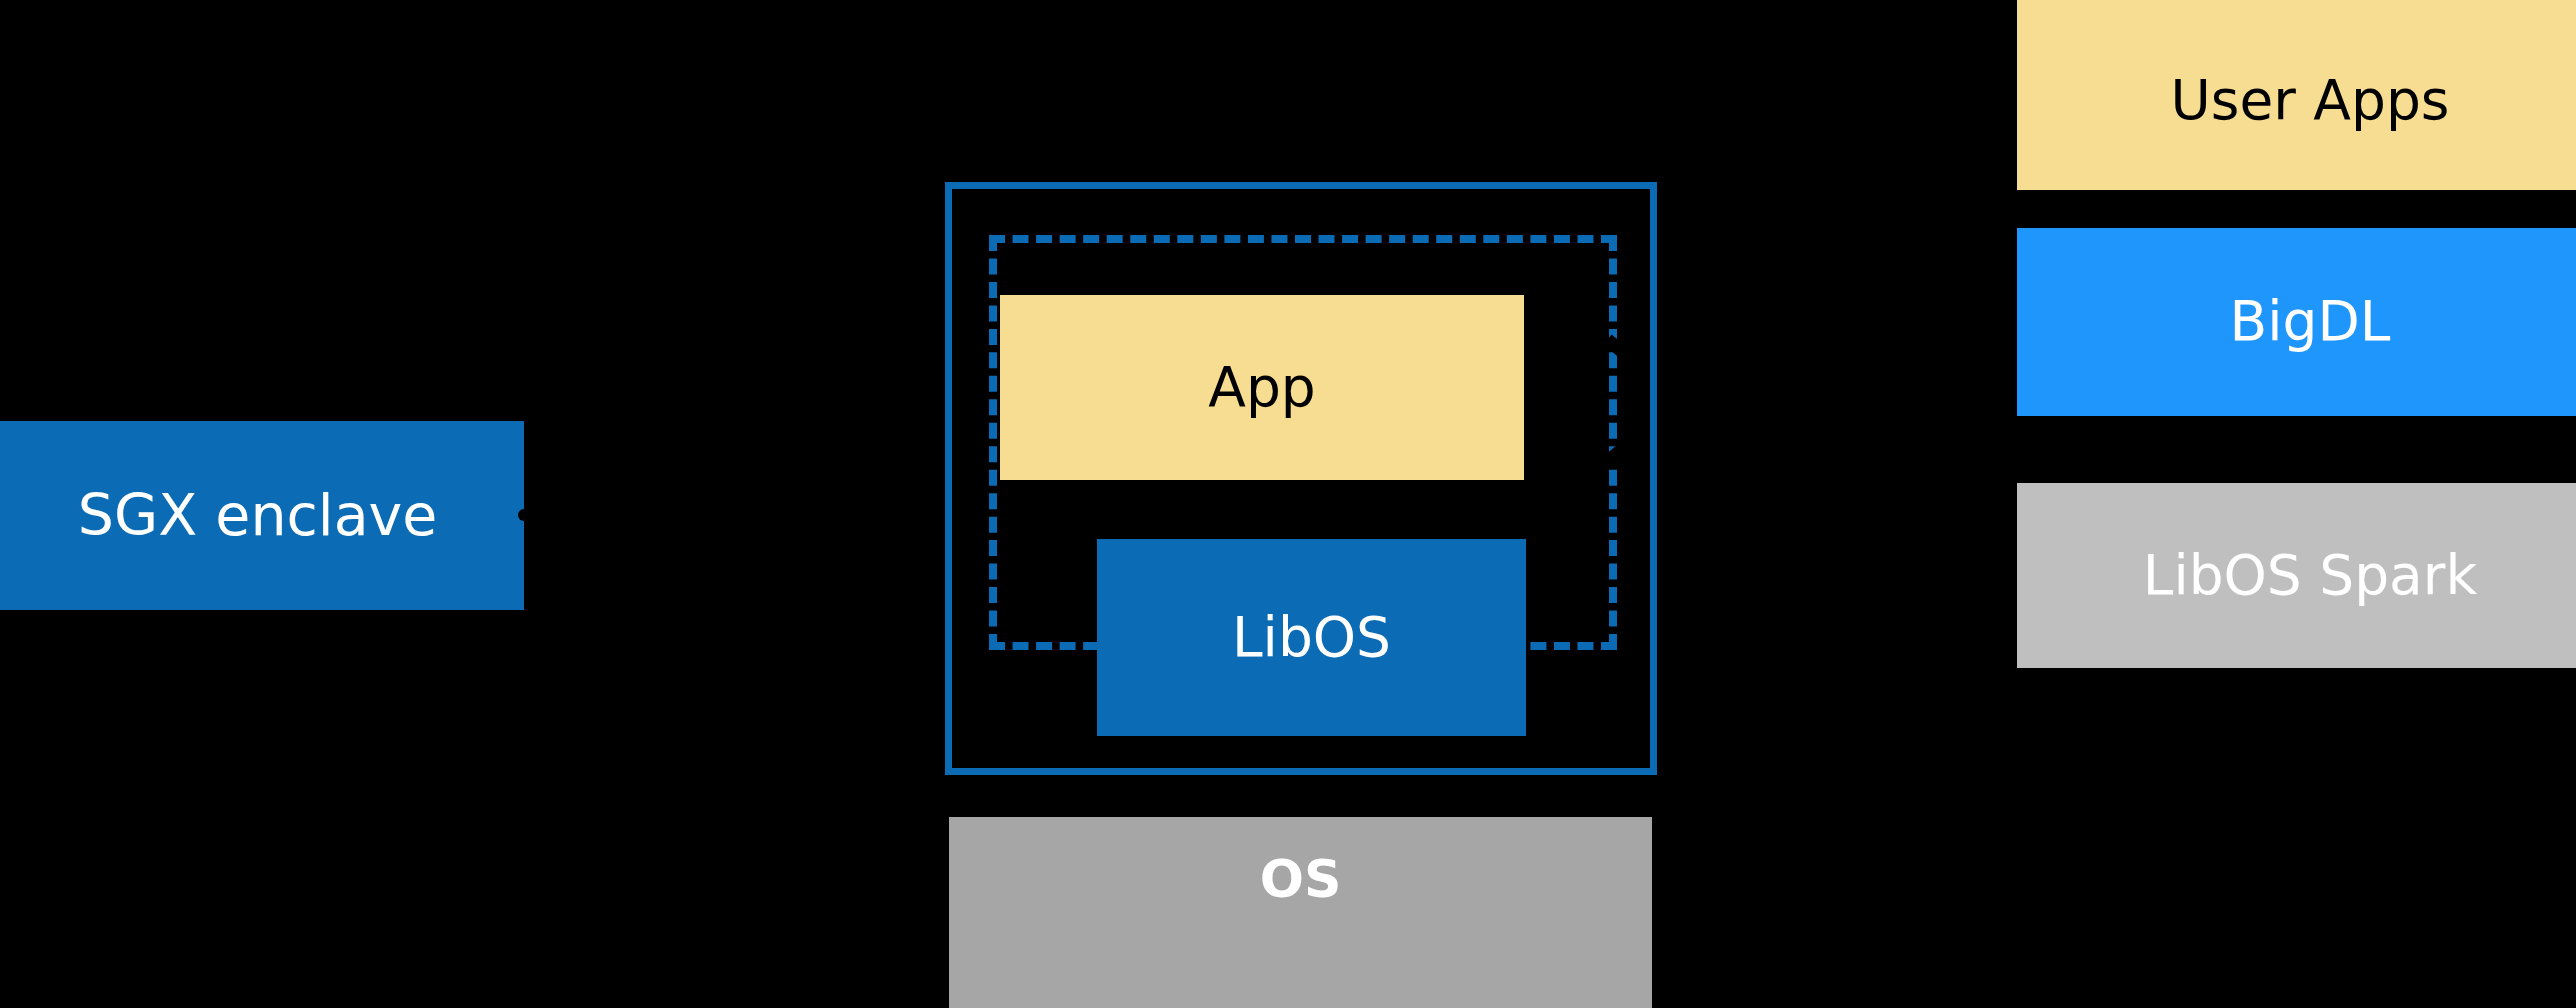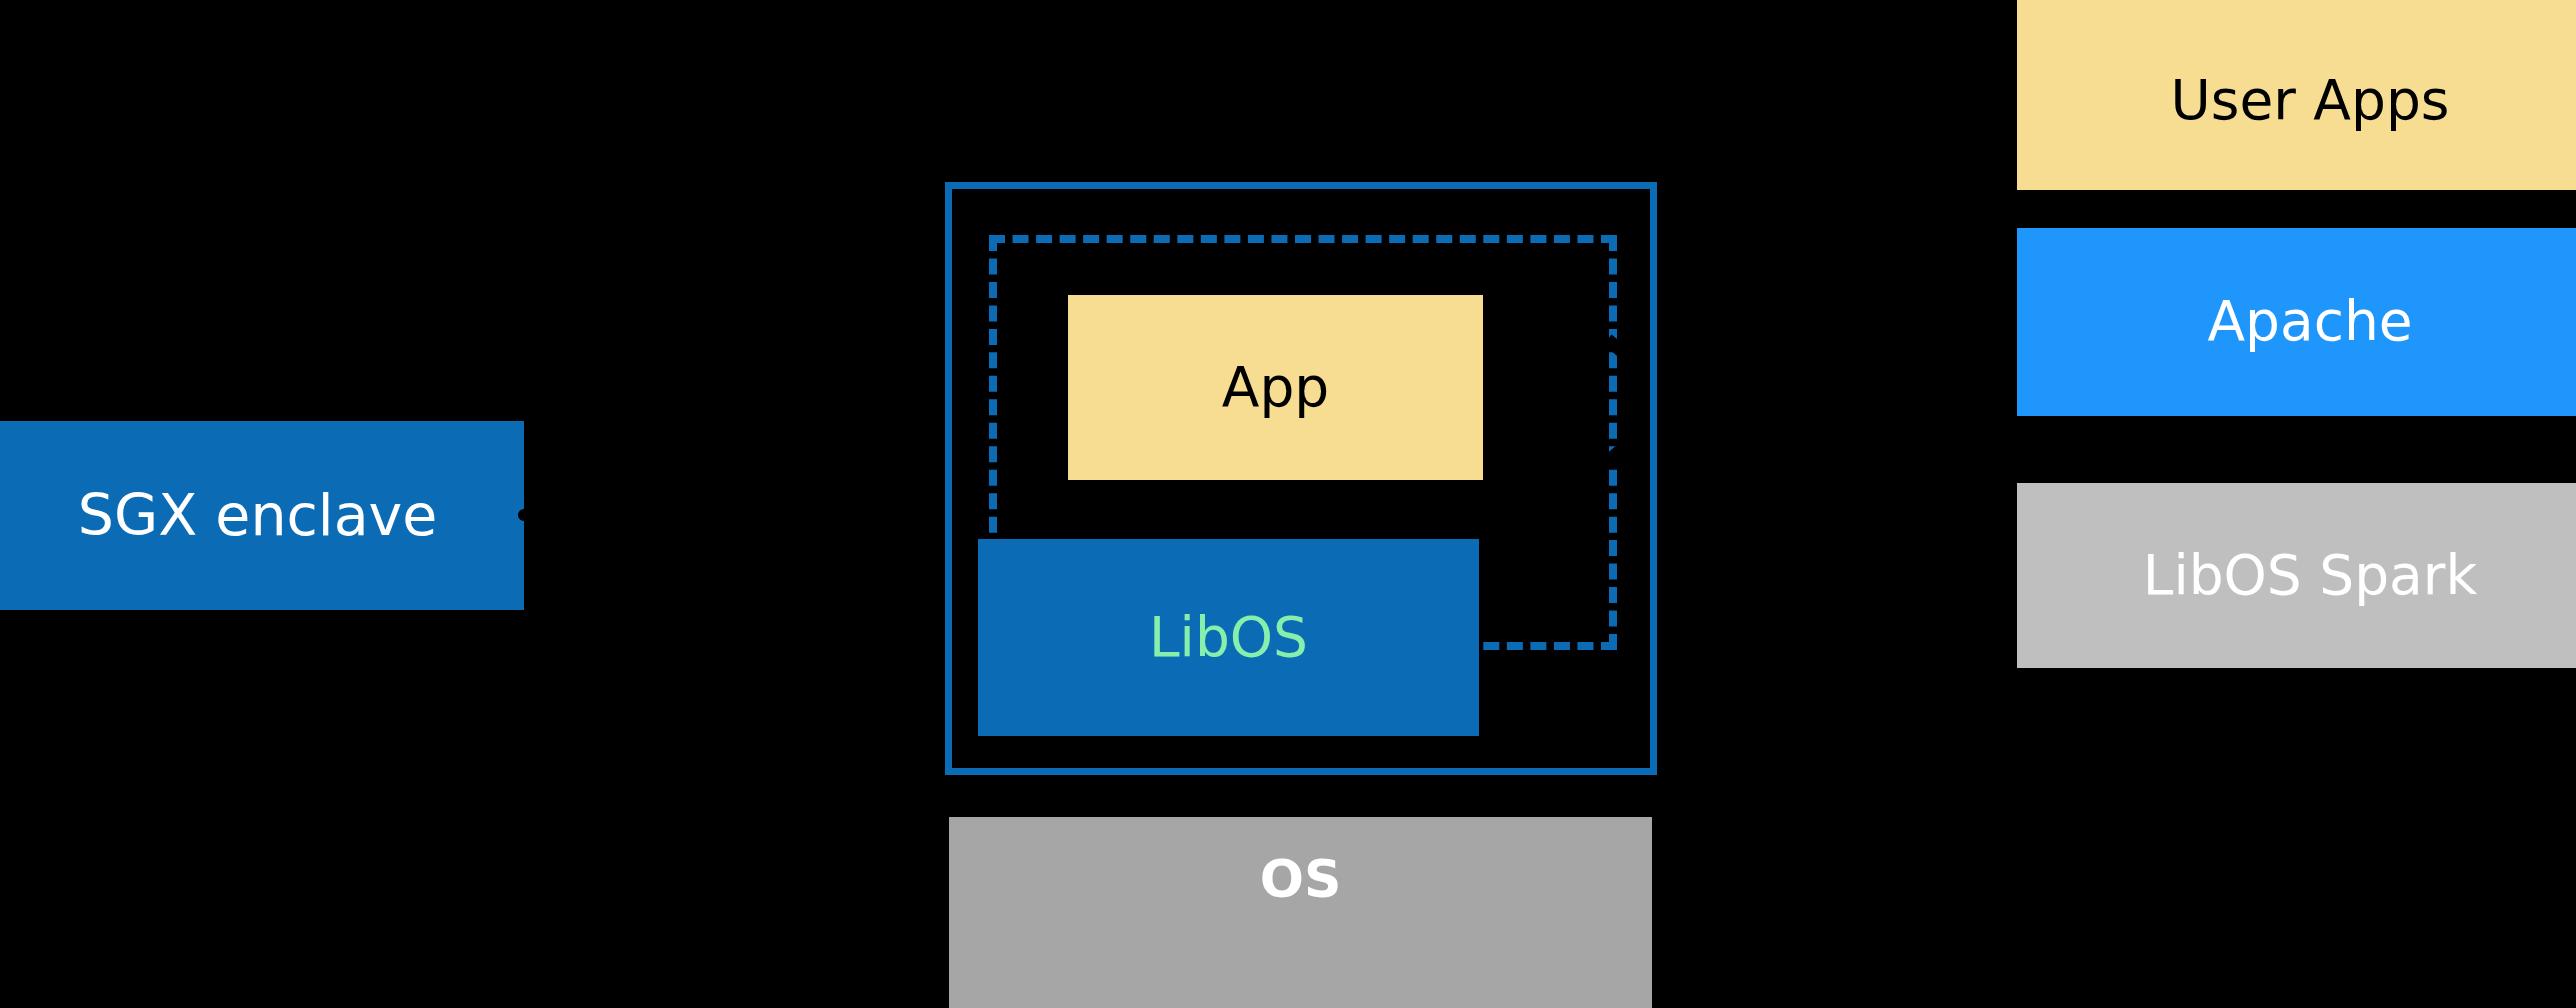--- a/index.html
+++ b/index.html
@@ -60,37 +60,37 @@
     top: 235px;
     width: 628px;
     height: 415px;
     border: 8.4px dashed #0b6bb5;
     box-sizing: border-box;
     background: transparent;
   }
 
   
   #app-box {
-    left: 1068px;
+    left: 1000px;
     top: 295px;
-    width: 415px;
+    width: 524px;
     height: 185px;
     background: #f7dd91;
     color: #000000;
     font-size: 55px;
   }
 
   
   #libos-box {
-    left: 978px;
+    left: 1097px;
     top: 539px;
-    width: 501px;
+    width: 429px;
     height: 197px;
     background: #0b6bb5;
-    color: #86efac;
+    color: #ffffff;
     font-size: 55px;
   }
 
   
   #os-box {
     left: 949px;
     top: 817px;
     width: 703px;
     height: 209px;
     background: #a6a6a6;
@@ -184,21 +184,21 @@
 
   <div class="box" id="os-box">
     <span class="box-label">OS</span>
   </div>
 
   <div class="box" id="user-apps-box">
     <span class="box-label">User Apps</span>
   </div>
 
   <div class="box" id="bigdl-box">
-    <span class="box-label">Apache</span>
+    <span class="box-label">BigDL</span>
   </div>
 
   <div class="box" id="apache-spark-box">
     <span class="box-label">LibOS Spark</span>
   </div>
 
 </div>
 
 
 </body></html>

